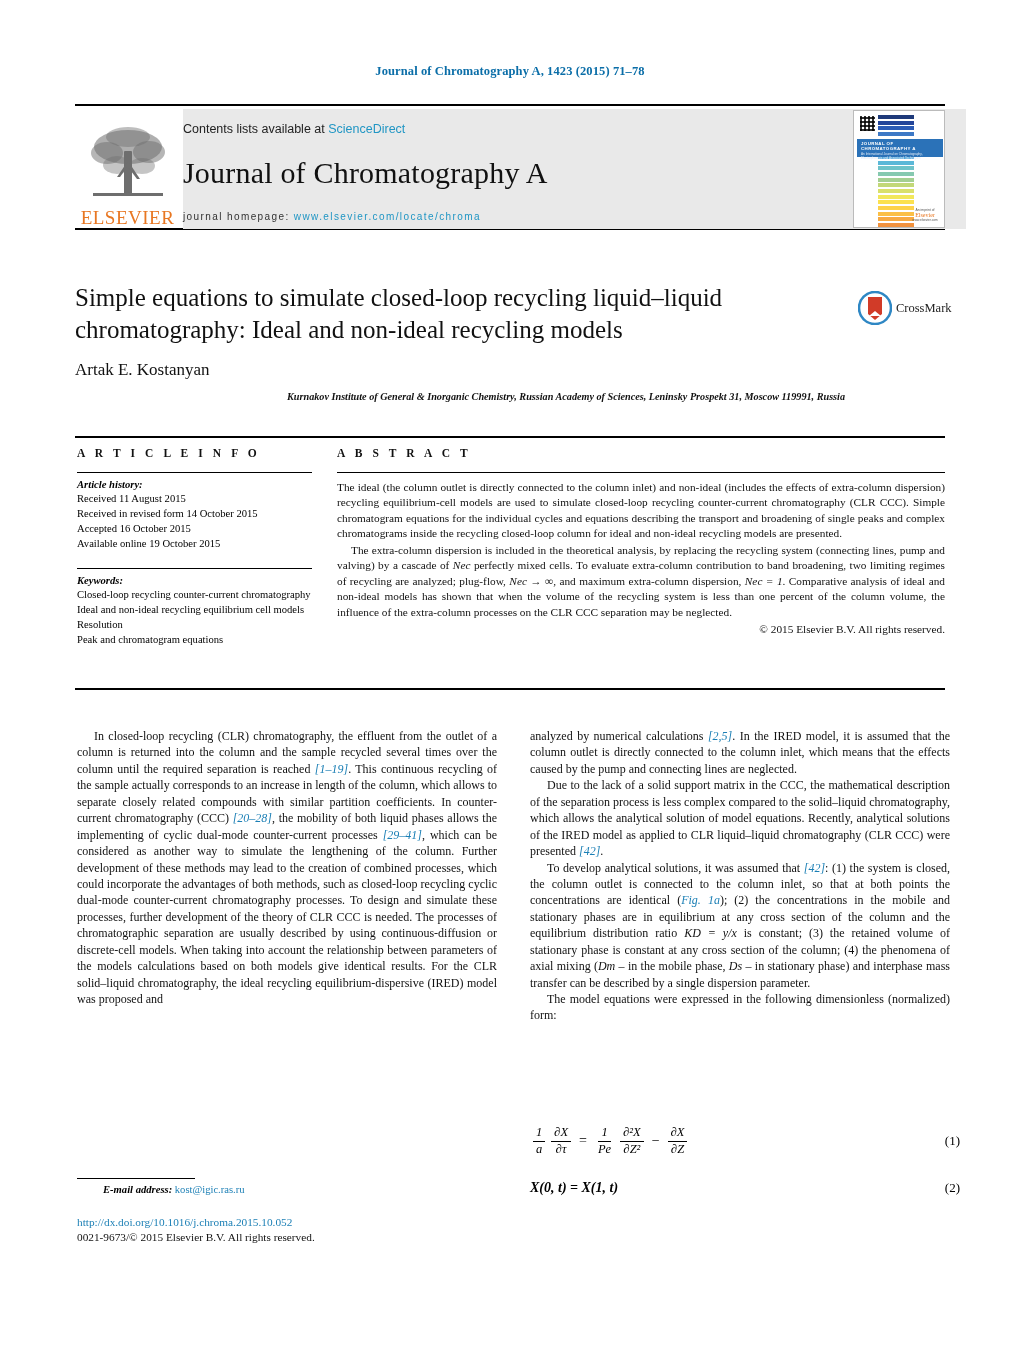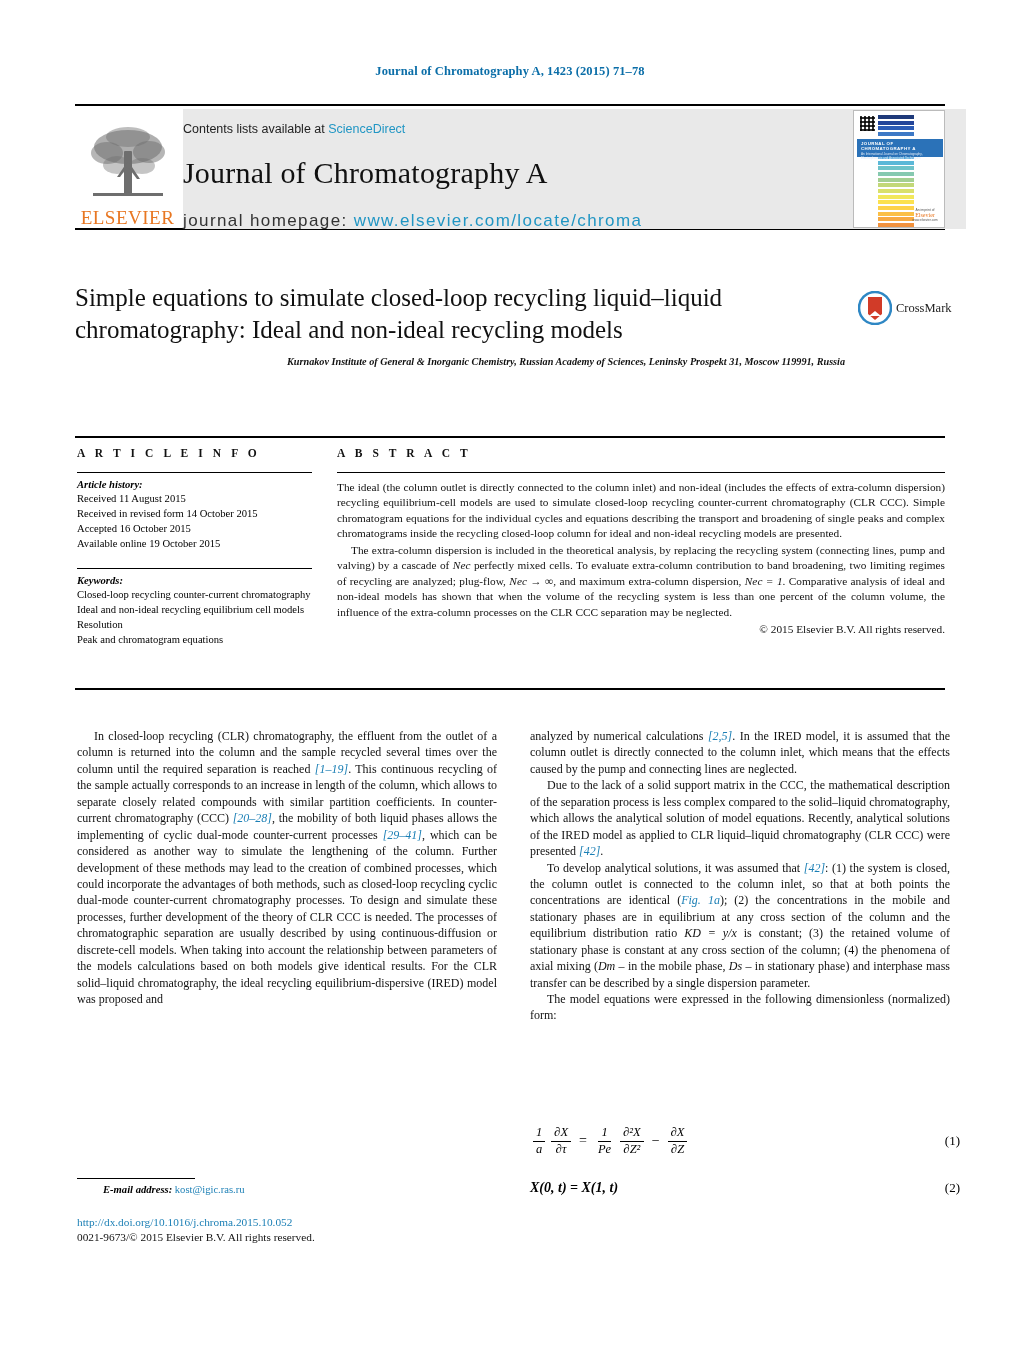--- a/index.html
+++ b/index.html
@@ -80,21 +80,21 @@
   .contents-line .sd { color: #2196c4; }
   .journal-title {
     font-family: "Liberation Serif", serif;
     font-size: 30px;
     color: #111;
     margin-top: 20px;
     letter-spacing: .2px;
   }
   .homepage-line {
     font-family: "Liberation Sans", sans-serif;
-    font-size: 17px;
+    font-size: 10px;
     margin-top: 21px;
     letter-spacing: 1.4px;
     color: #333;
   }
   .homepage-line .url { color: #2196c4; }
 
   .cover-thumb {
     position: absolute;
     right: 0; top: 4px;
     width: 92px; height: 118px;
@@ -418,20 +418,21 @@
       <div class="cover-logo">
         <div class="cl1">An imprint of</div>
         <div class="cl2">Elsevier</div>
         <div class="cl3">www.elsevier.com</div>
       </div>
     </div>
   </div>
 
   <div class="title-block">
     <h1 class="paper-title">Simple equations to simulate closed-loop recycling liquid–liquid chromatography: Ideal and non-ideal recycling models</h1>
+    <div class="author">Artak E. Kostanyan</div>
     <div class="affiliation">Kurnakov Institute of General &amp; Inorganic Chemistry, Russian Academy of Sciences, Leninsky Prospekt 31, Moscow 119991, Russia</div>
   </div>
 
   <div class="crossmark">
     <svg width="34" height="34" viewBox="0 0 34 34">
       <circle cx="17" cy="17" r="16" fill="#ffffff" stroke="#2e87c4" stroke-width="2.6"></circle>
       <path d="M10 6 h14 v17 l-7 6 l-7 -6 Z" fill="#d13b28"></path>
       <path d="M17 20 l6 5 h-12 Z" fill="#ffffff"></path>
     </svg>
     <span class="cm-label">CrossMark</span>

